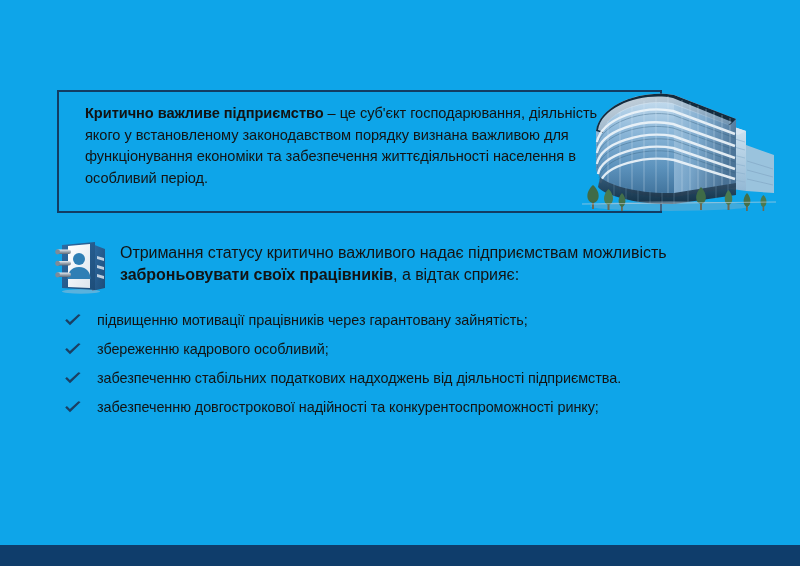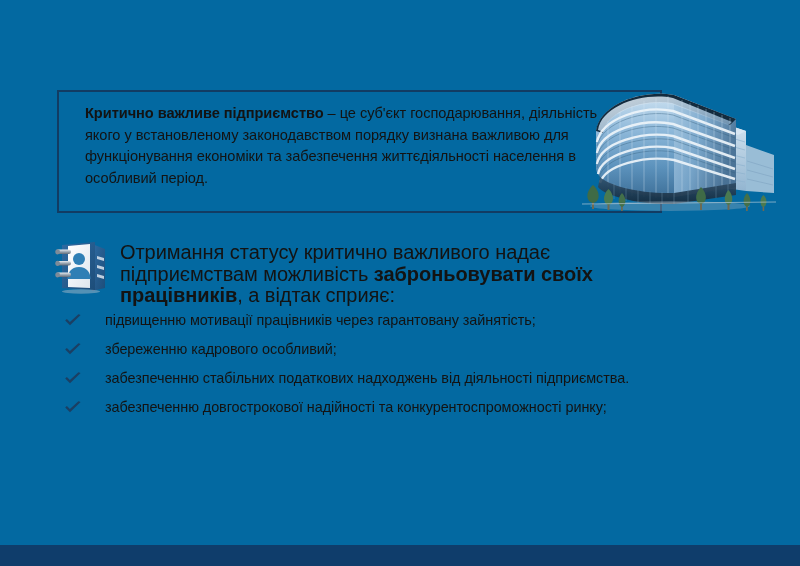--- a/index.html
+++ b/index.html
@@ -13,21 +13,21 @@
     position: relative;
     overflow: hidden;
     font-family: "Liberation Sans", "DejaVu Sans", sans-serif;
     color: #1a1a1a;
     -webkit-font-smoothing: antialiased;
   }
 
   .slide {
     position: absolute;
     inset: 0;
-    background: #0369a1;
+    background: #0ea5e9;
   }
 
   
   .def-box {
     position: absolute;
     left: 57px;
     top: 90px;
     width: 605px;
     height: 123px;
     border: 2px solid #123c63;
@@ -74,21 +74,21 @@
     left: 0px;
     top: 2px;
     width: 58px;
     height: 54px;
   }
   .intro-text {
     position: absolute;
     left: 68px;
     top: 4px;
     width: 560px;
-    font-size: 20px;
+    font-size: 16px;
     line-height: 21.5px;
     color: #131313;
     letter-spacing: -0.05px;
   }
   .intro-text b { font-weight: bold; }
 
   
   .bullets {
     position: absolute;
     left: 63px;
@@ -103,21 +103,21 @@
   }
   .check {
     width: 20px;
     height: 18px;
     flex: 0 0 20px;
     margin-top: 1px;
     color: #1b3f63;
   }
   .check svg { display: block; }
   .bullet-label {
-    margin-left: 22px;
+    margin-left: 14px;
     font-size: 14.4px;
     line-height: 18px;
     color: #131313;
     letter-spacing: -0.05px;
     white-space: nowrap;
   }
 
   
   .bottom-bar {
     position: absolute;

